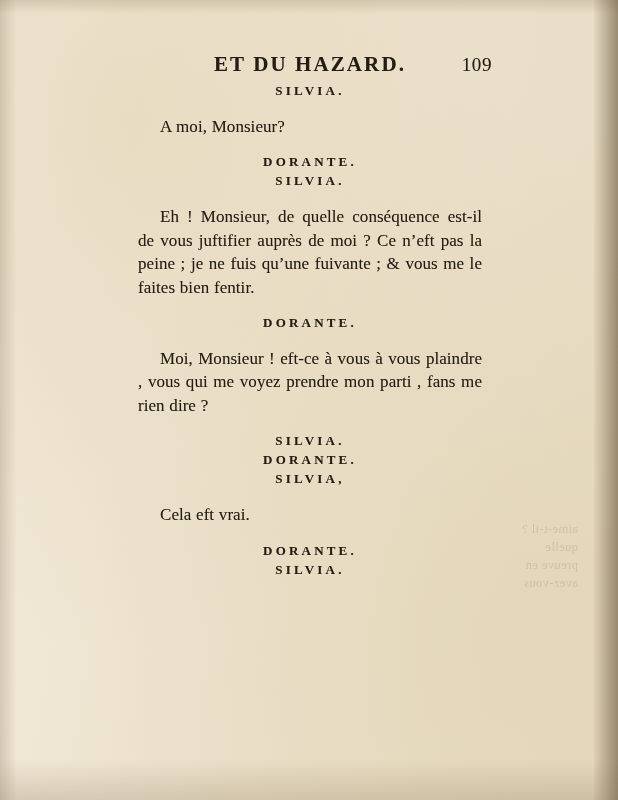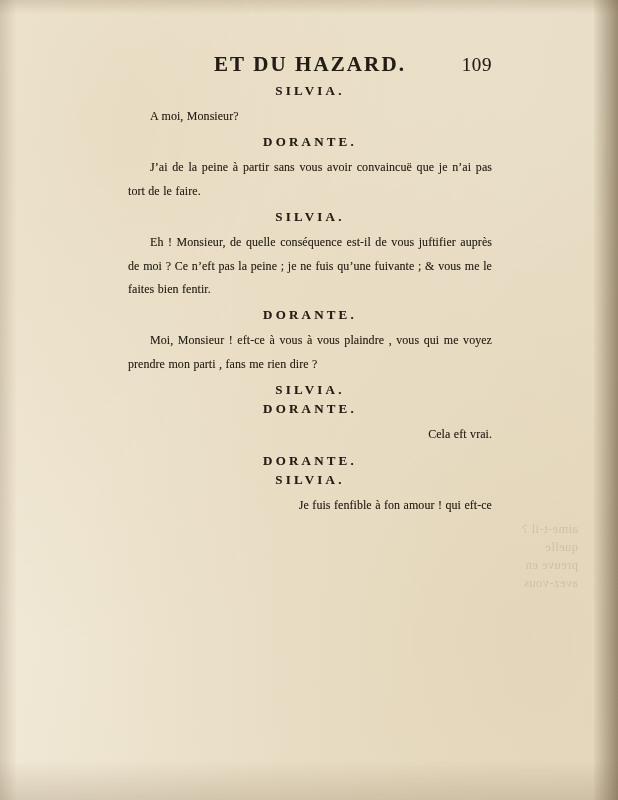--- a/index.html
+++ b/index.html
@@ -105,31 +105,31 @@
 
   .speaker {
     text-align: center;
     font-size: 13px;
     letter-spacing: 3.2px;
     margin: 3px 0 1px 0;
     font-weight: 600;
   }
 
   p.line {
-    margin: 6px;
-    font-size: 12px;
+    margin: 16px;
+    font-size: 17px;
     line-height: 23.4px;
     text-align: justify;
     text-indent: 22px;
     letter-spacing: 0.05px;
     word-spacing: 0.4px;
     hyphens: manual;
   }
   p.line.last {
-    text-align: right;
+    text-align: left;
   }
 
   
   #text-block {
     text-shadow: 0 0 0.6px rgba(40,30,18,0.35);
   }
 </style>
 </head>
 <body>
 
@@ -149,21 +149,20 @@
       <span class="folio">109</span>
     </div>
 
     <div>
       <div class="speaker">SILVIA.</div>
       <p class="line">A moi, Monsieur?</p>
     </div>
 
     <div>
       <div class="speaker">DORANTE.</div>
-      <p class="line">J’ai de la peine à partir sans vous avoir convaincuë que je n’ai pas tort de le faire.</p>
     </div>
 
     <div>
       <div class="speaker">SILVIA.</div>
       <p class="line">Eh ! Monsieur, de quelle conséquence est-il de vous juftifier auprès de moi ? Ce n’eft pas la peine ; je ne fuis qu’une fuivante ; &amp; vous me le faites bien fentir.</p>
     </div>
 
     <div>
       <div class="speaker">DORANTE.</div>
       <p class="line">Moi, Monsieur ! eft-ce à vous à vous plaindre , vous qui me voyez prendre mon parti , fans me rien dire ?</p>
@@ -171,26 +170,26 @@
 
     <div>
       <div class="speaker">SILVIA.</div>
     </div>
 
     <div>
       <div class="speaker">DORANTE.</div>
     </div>
 
     <div>
+      <div class="speaker">SILVIA,</div>
       <p class="line last">Cela eft vrai.</p>
     </div>
 
     <div>
       <div class="speaker">DORANTE.</div>
     </div>
 
     <div>
       <div class="speaker">SILVIA.</div>
-      <p class="line last">Je fuis fenfible à fon amour ! qui eft-ce</p>
     </div>
 
   </div>
 </div>
 
 </body></html>

